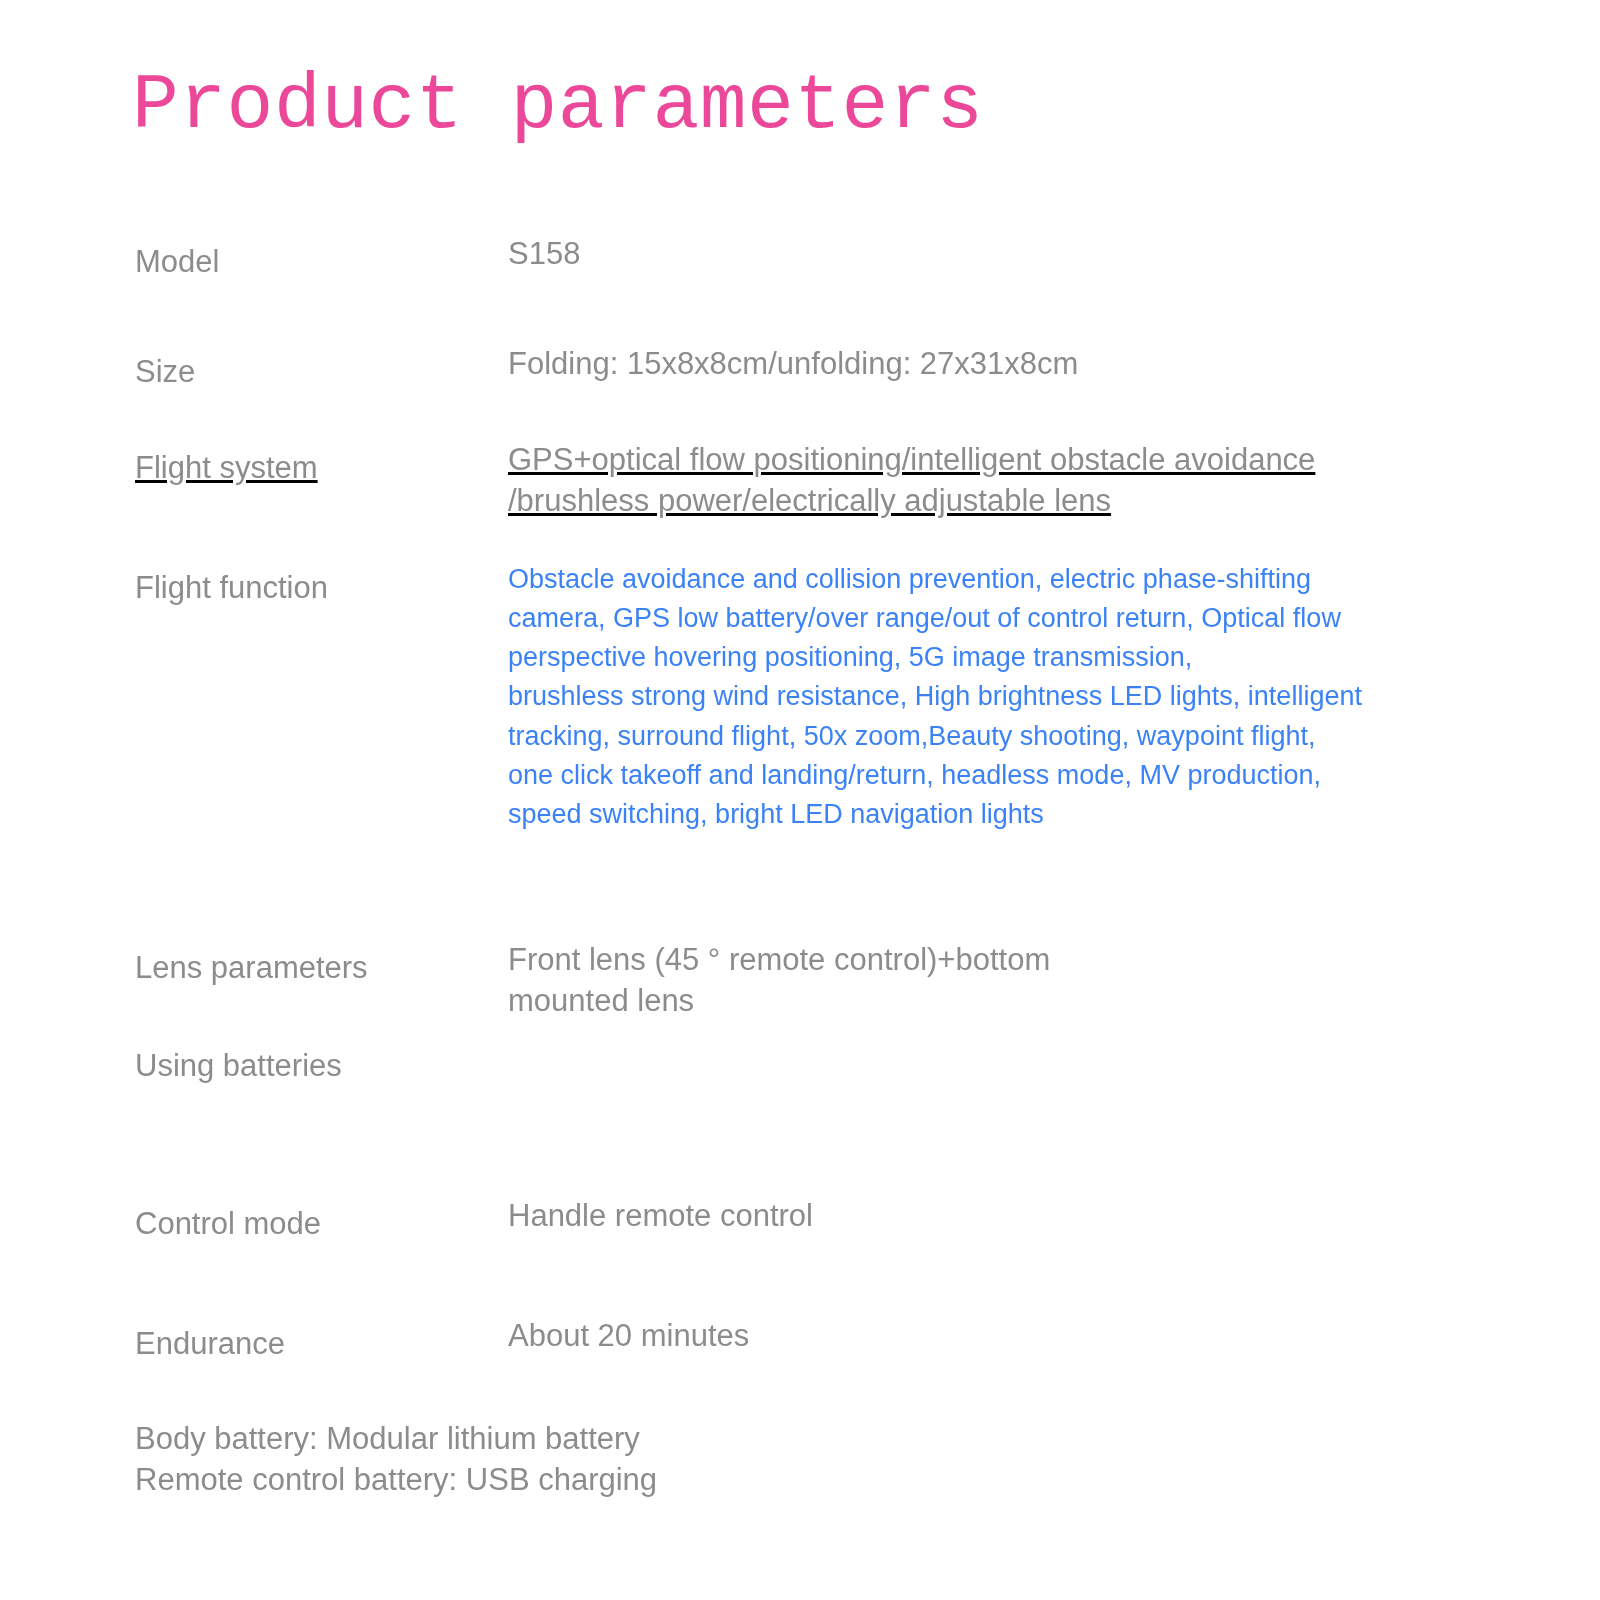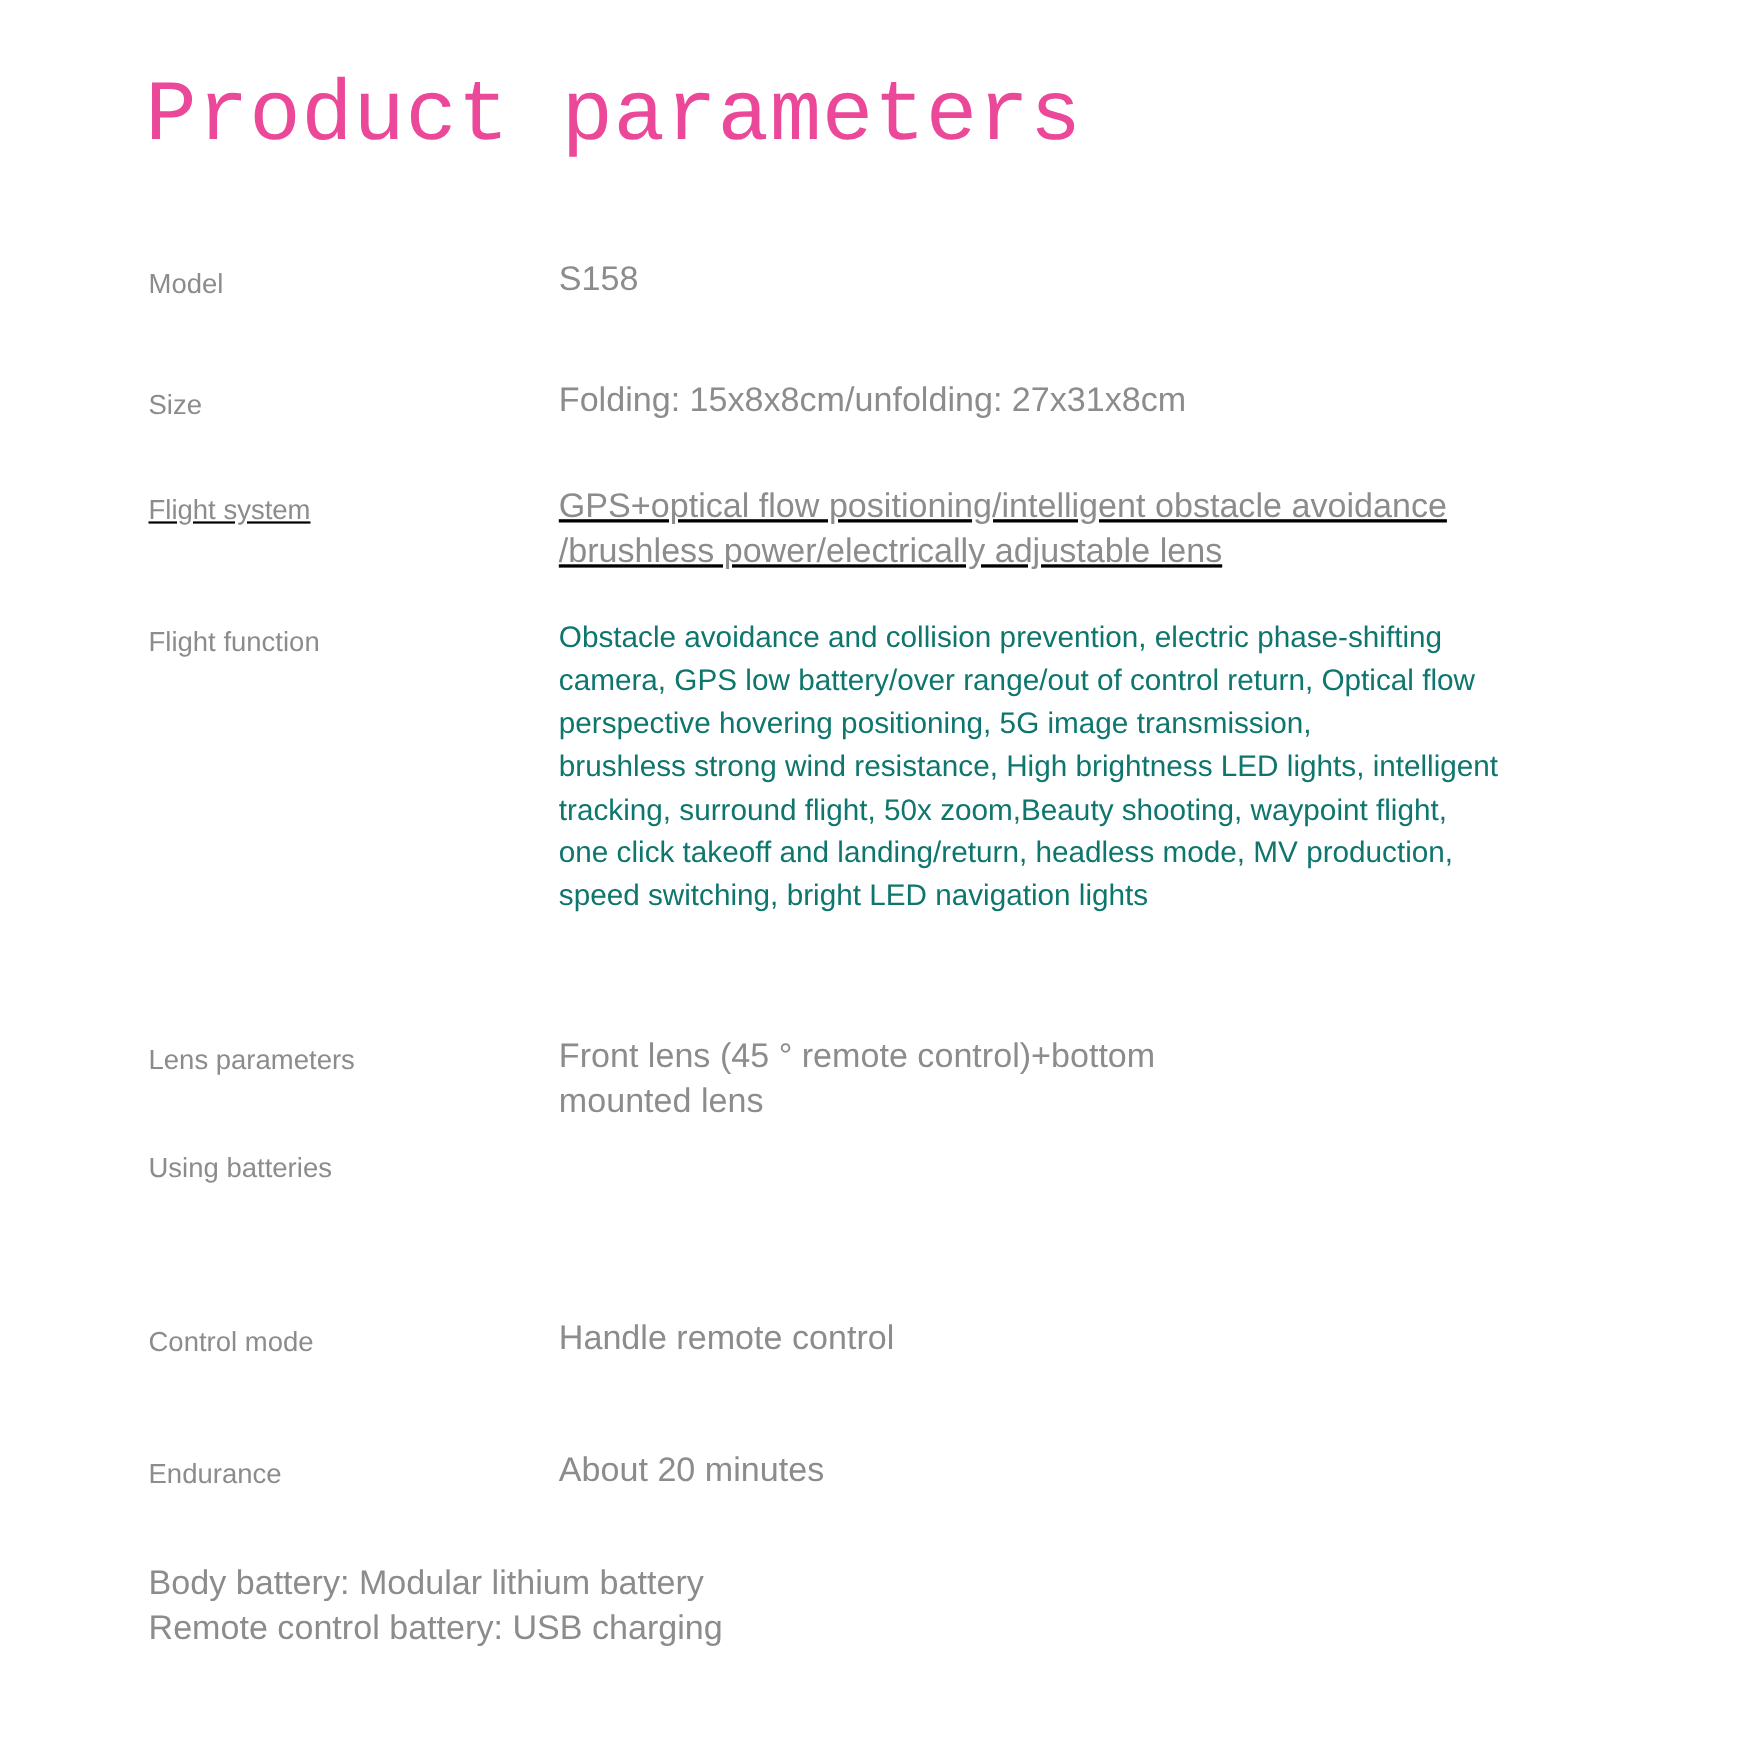--- a/index.html
+++ b/index.html
@@ -38,36 +38,36 @@
     position: absolute;
     left: 135px;
     width: 1330px;
     display: flex;
     flex-direction: row;
     align-items: flex-start;
   }
   .label {
     flex: 0 0 373px;
     width: 373px;
-    font-size: 25px;
+    font-size: 31px;
     color: #8c8c8c;
     line-height: 1.3;
     padding-top: 8px;
   }
   .value {
     flex: 1 1 auto;
     font-size: 31px;
     color: #8c8c8c;
     line-height: 1.32;
     white-space: pre-line;
   }
   .value.small {
     font-size: 27px;
     line-height: 1.45;
-    color: #0f766e;
+    color: #3b82f6;
   }
 </style>
 </head>
 <body>
 
 <div class="page">
   <h1 class="title">Product parameters</h1>
 
   <div class="spec-table">
 

